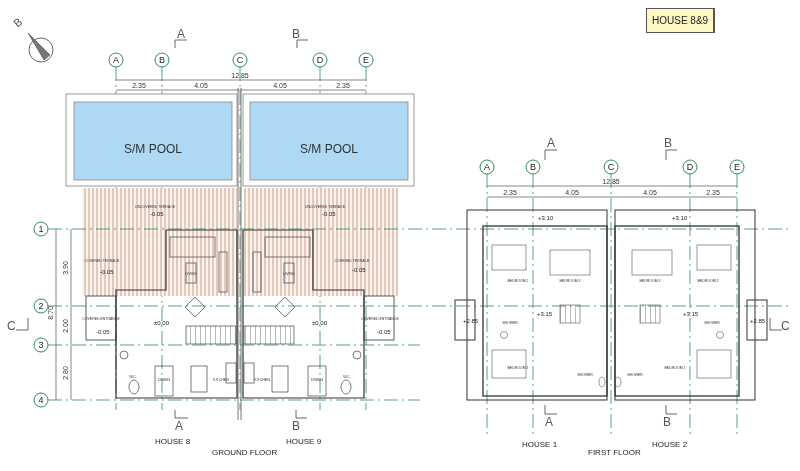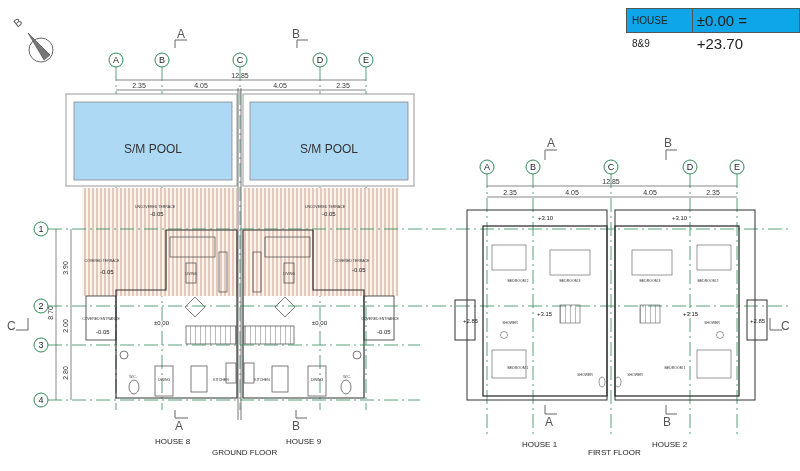--- a/index.html
+++ b/index.html
@@ -1,28 +1,27 @@
 <!DOCTYPE html>
 <html><head>
 <meta charset="utf-8">
 <style>
   html,body{margin:0;padding:0;background:#fff;}
   body{width:800px;height:471px;position:relative;overflow:hidden;font-family:"Liberation Sans",sans-serif;color:#222;}
   svg text{font-family:"Liberation Sans",sans-serif;}
   #plan{position:absolute;left:0;top:0;}
-  .level-box{position:absolute;left:626px;top:8px;height:23px;display:flex;border:1px solid #555;background:#0ea5e9;}
+  .level-box{position:absolute;left:646px;top:8px;height:23px;display:flex;border:1px solid #555;background:#fef9c3;}
   .level-box .lb-house{font-size:10px;padding:0 5px;line-height:23px;border-right:1px solid #555;}
   .level-box .lb-value{font-size:15px;padding:0 4px;line-height:23px;}
 </style>
 </head>
 <body>
 
 <div class="level-box">
   <div class="lb-house">HOUSE 8&amp;9</div>
-  <div class="lb-value">±0.00 = +23.70</div>
 </div>
 
 <svg id="plan" width="800" height="471" viewBox="0 0 800 471" xmlns="http://www.w3.org/2000/svg">
   <defs>
     <pattern id="deck" width="4" height="10" patternUnits="userSpaceOnUse">
       <rect width="4" height="10" fill="#fbf3ee"></rect>
       <line x1="1" y1="0" x2="1" y2="10" stroke="#c9a08a" stroke-width="1"></line>
     </pattern>
     <pattern id="hatchStair" width="5" height="10" patternUnits="userSpaceOnUse">
       <line x1="0" y1="0" x2="0" y2="10" stroke="#555" stroke-width="0.8"></line>

